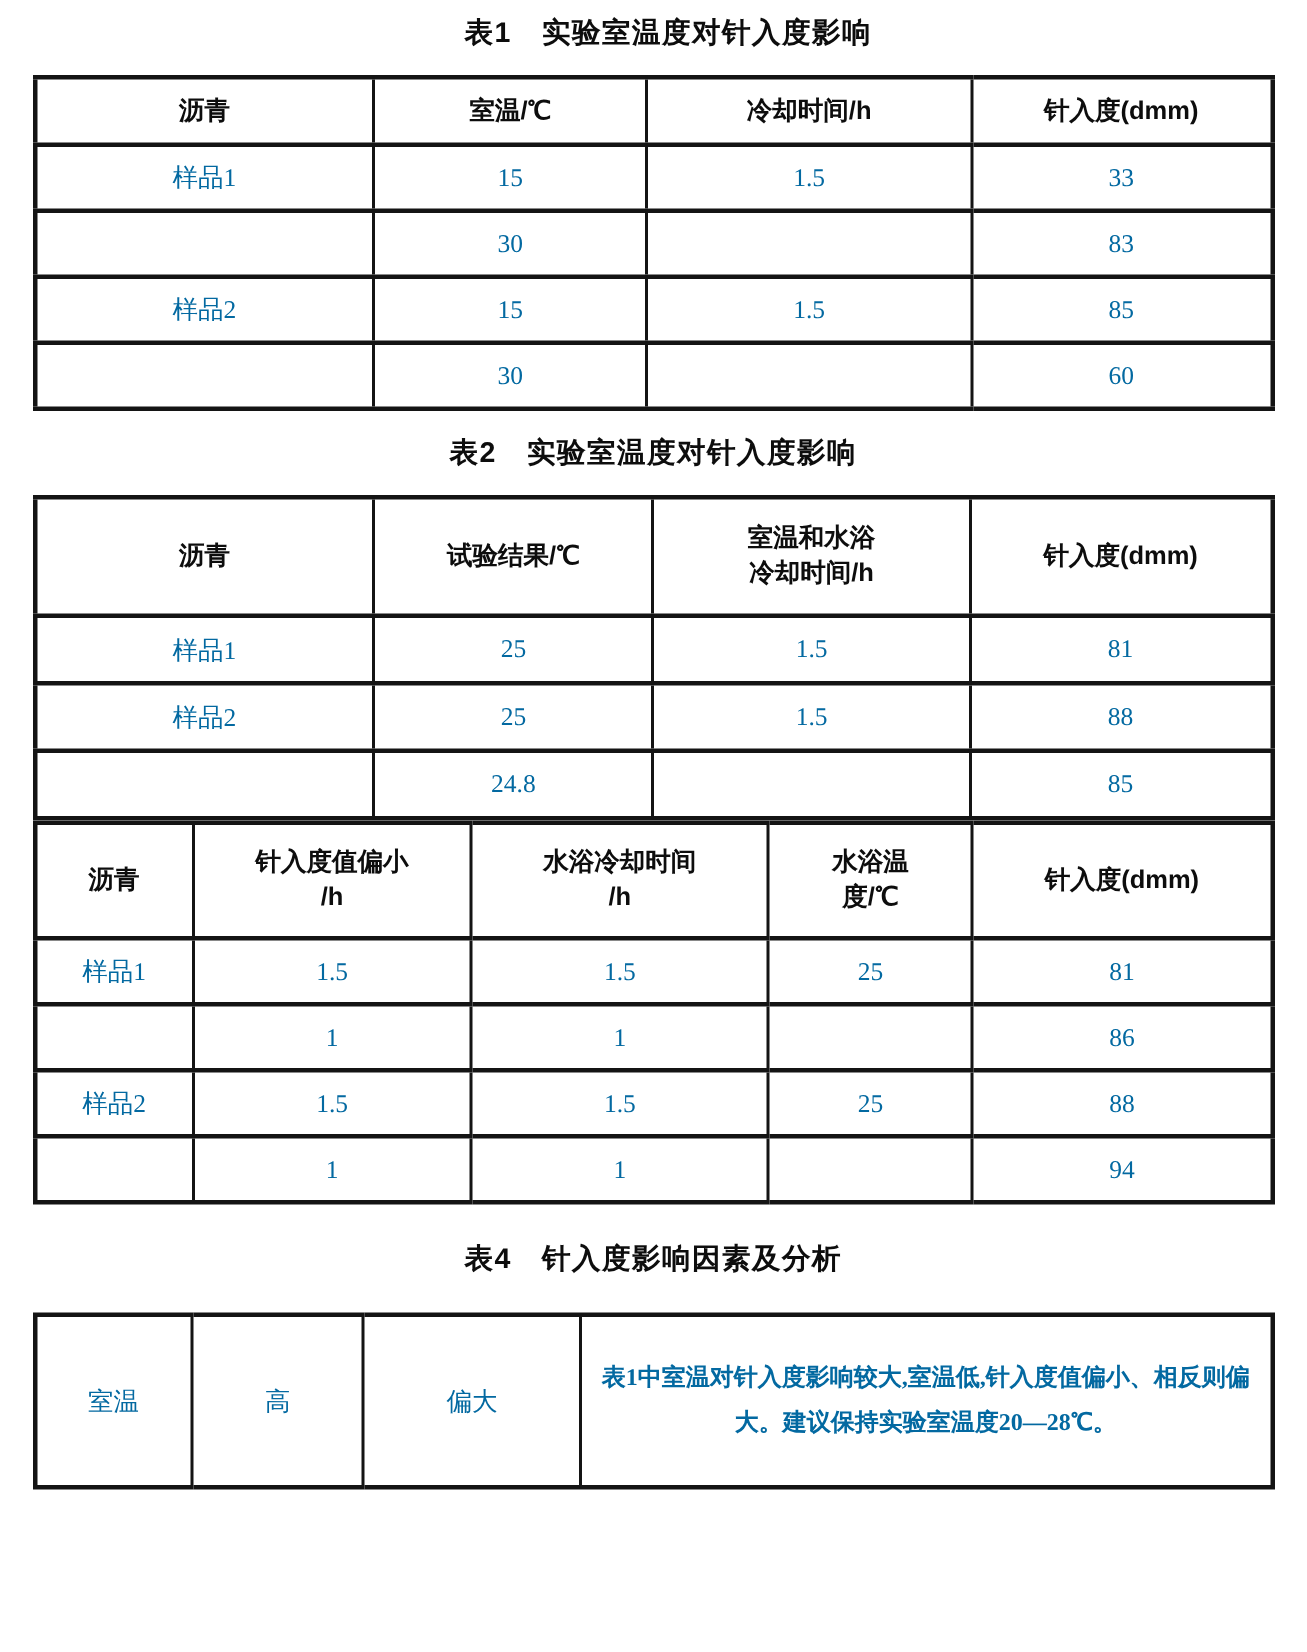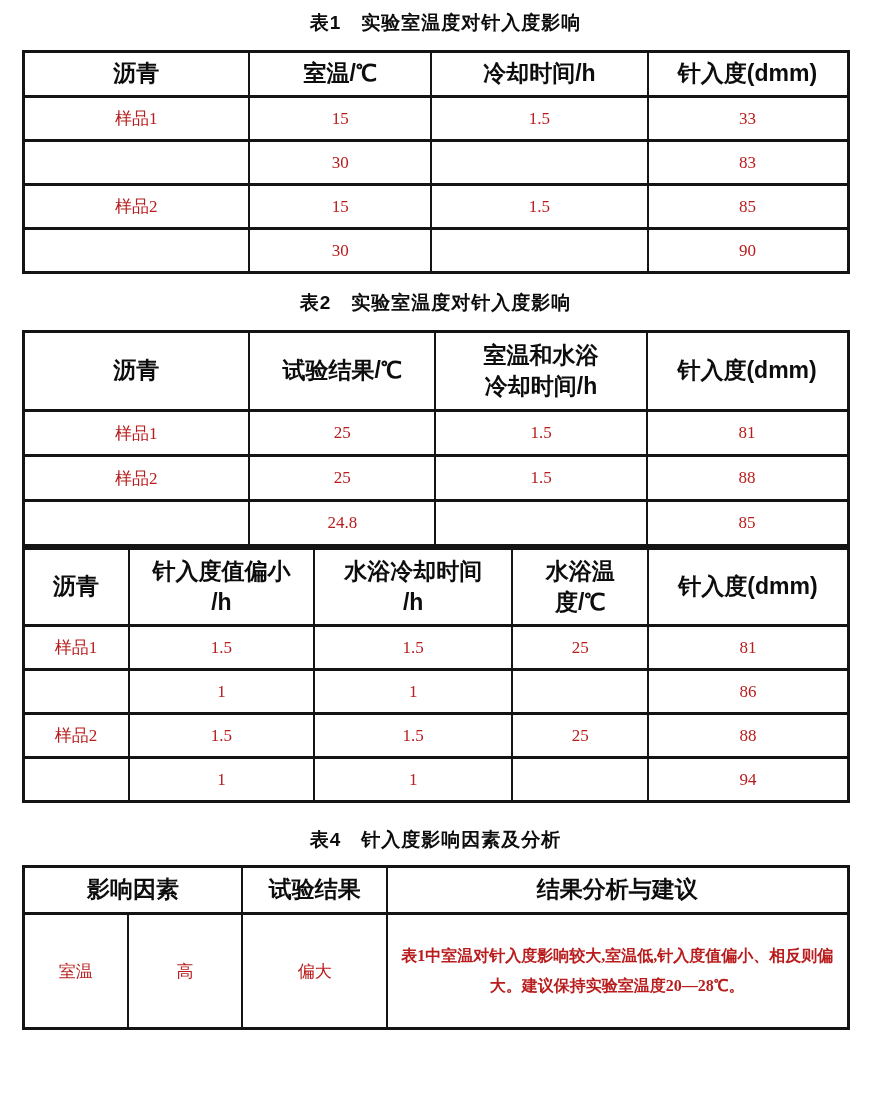--- a/index.html
+++ b/index.html
@@ -16,21 +16,21 @@
     font-size:19px;
     font-weight:bold;
     line-height:26px;
     letter-spacing:1px;
     font-family:"Liberation Sans",sans-serif;
     color:#0d0d0d;
   }
   .mt1{margin:10px 0 14px;padding-left:20px;}
   .mt2{margin:16px 0 14px;}
   .mt3{margin:15px 0 14px;}
-  .mt4{margin:24px 0 12px;}
+  .mt4{margin:24px 0 22px;}
   table.t{
     border-collapse:collapse;
     table-layout:fixed;
     width:828px;
     margin:0 auto;
     border:3px solid #141414;
     background:#ffffff;
   }
   .t th,.t td{
     border:2px solid #141414;
@@ -38,28 +38,28 @@
     border-bottom-width:3px;
     text-align:center;
     vertical-align:middle;
     padding:2px 6px;
     overflow:hidden;
     white-space:pre-line;
   }
   .t th{
     font-family:"Liberation Sans",sans-serif;
     font-weight:bold;
-    font-size:23px;
+    font-size:17px;
     line-height:1.35;
     color:#0d0d0d;
   }
   .t td{
     font-family:"Liberation Serif",serif;
     font-size:17px;
-    color:#b91c1c;
+    color:#0369a1;
     margin-left:24px;
   }
   .t1 th{height:38px;}
   .t1 td{height:37px;}
   .t2 th{height:72px;}
   .t2 td{height:38px;}
   .t3 th{height:70px;}
   .t3 td{height:37px;}
   .t4 th{height:40px;}
   .t4 td{height:104px;}
@@ -106,21 +106,21 @@
       <tr>
         <td>样品2</td>
         <td>15</td>
         <td>1.5</td>
         <td>85</td>
       </tr>
       <tr>
         <td></td>
         <td>30</td>
         <td></td>
-        <td>90</td>
+        <td>60</td>
       </tr>
     </tbody>
   </table>
 
   <h2 class="tbl-title mt2">表2　实验室温度对针入度影响</h2>
   <table class="t t2">
     <colgroup>
       <col style="width:27.4%">
         <col style="width:22.6%">
         <col style="width:25.6%">
@@ -208,25 +208,20 @@
   <h2 class="tbl-title mt4">表4　针入度影响因素及分析</h2>
   <table class="t t4">
     <colgroup>
       <col style="width:12.7%">
         <col style="width:13.9%">
         <col style="width:17.5%">
         <col style="width:55.9%">
     </colgroup>
     <tbody>
       <tr>
-        <th colspan="2">影响因素</th>
-        <th>试验结果</th>
-        <th>结果分析与建议</th>
-      </tr>
-      <tr>
         <td>室温</td>
         <td>高</td>
         <td>偏大</td>
         <td class="analysis">表1中室温对针入度影响较大,室温低,针入度值偏小、相反则偏大。建议保持实验室温度20—28℃。</td>
       </tr>
     </tbody>
   </table>
 
 </div>
 

